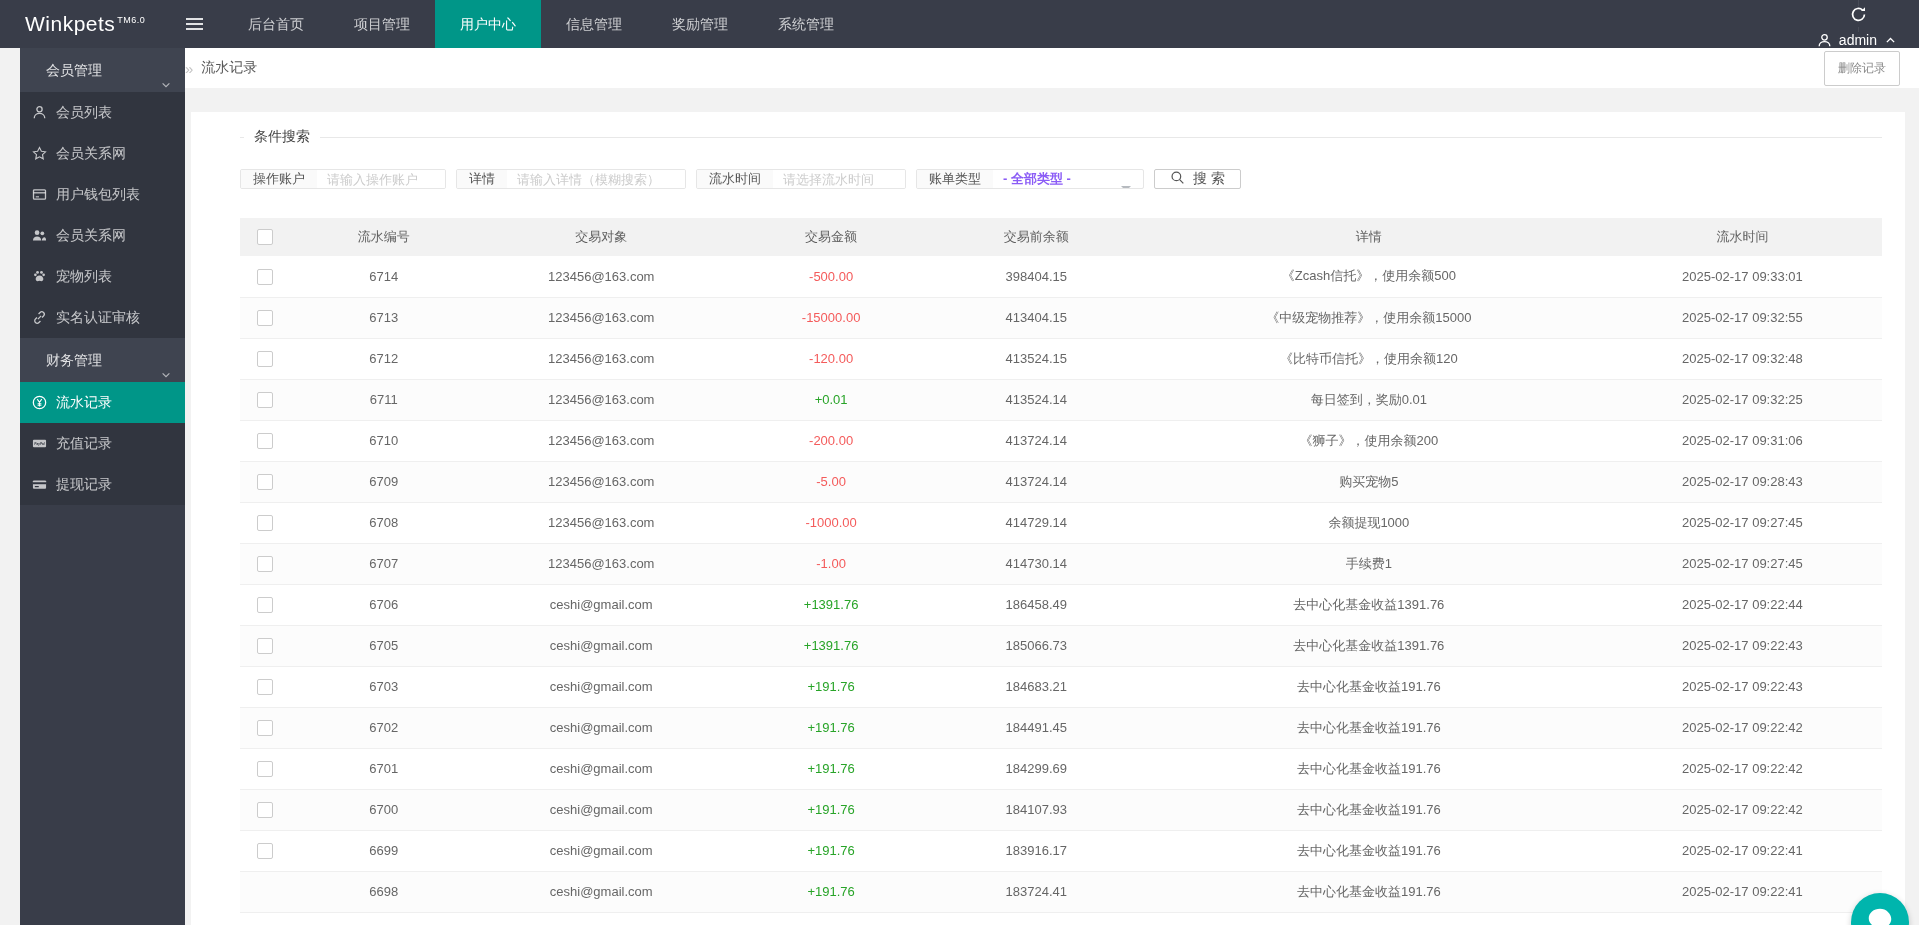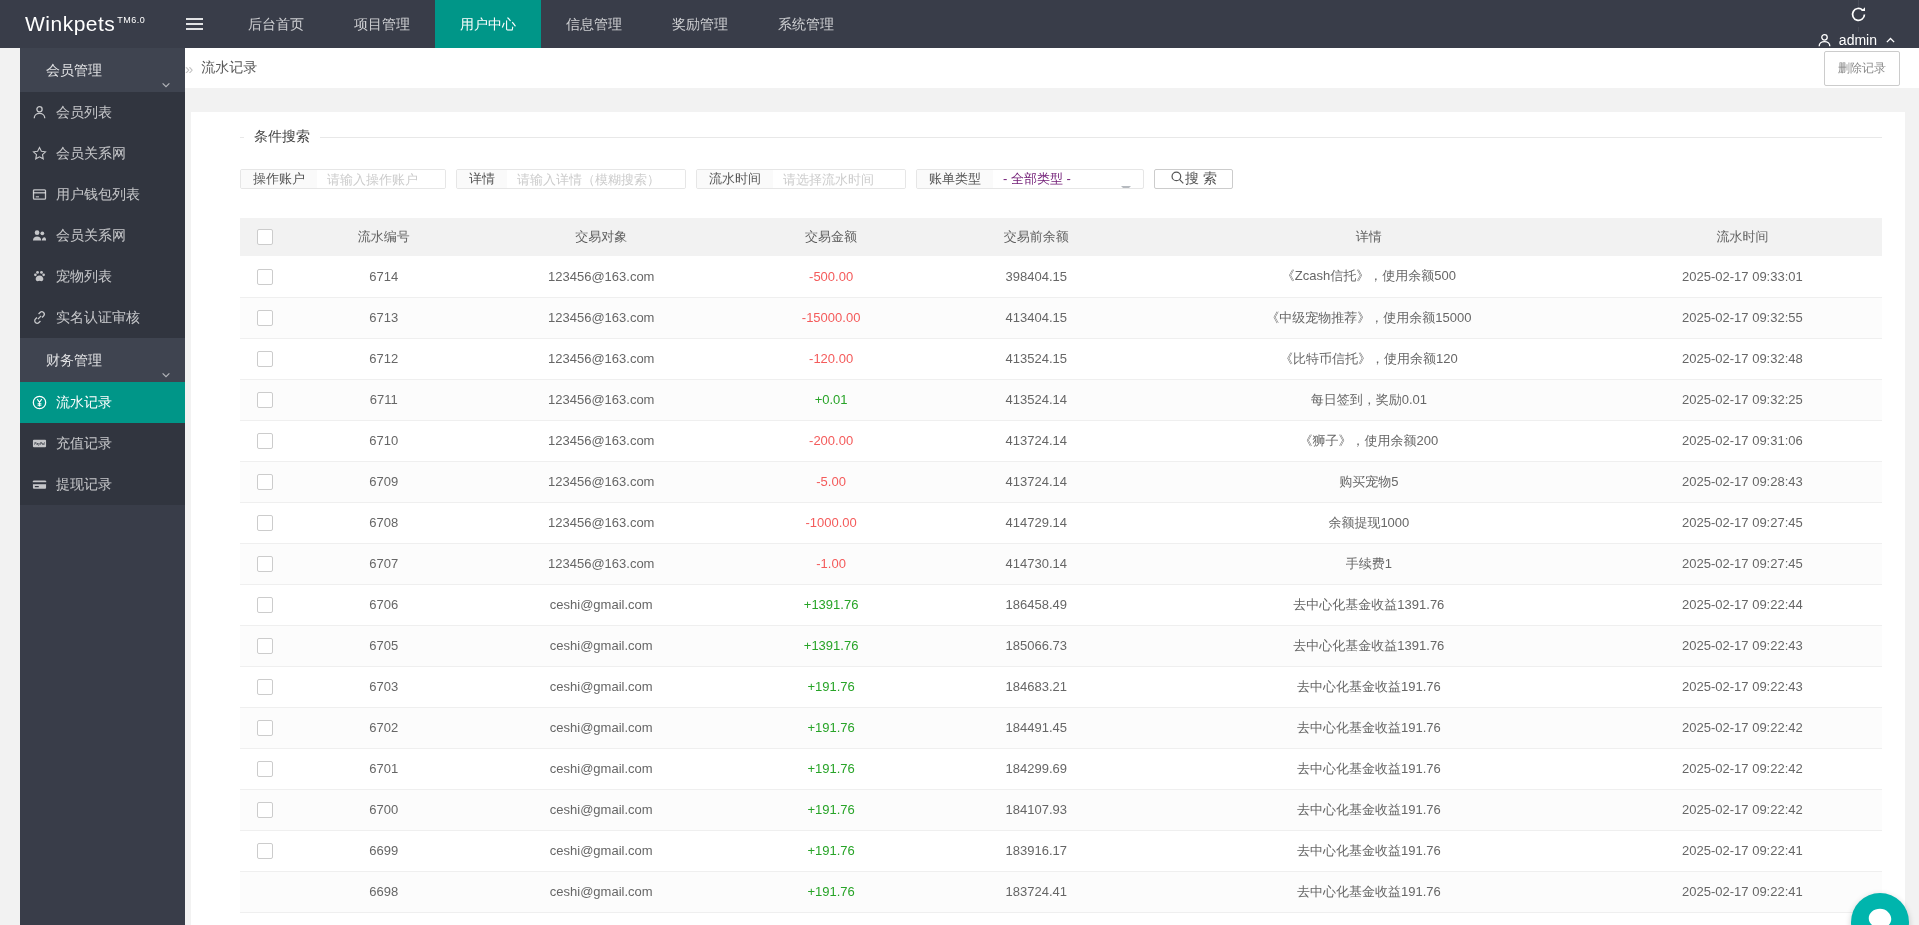--- a/index.html
+++ b/index.html
@@ -41,24 +41,24 @@
 
   .card { margin:24px 14px 0 26px; height:calc(100% - 64px); background:#fff; padding:16px 23px 0 49px; }
   fieldset.search-field { border:1px solid #e8e8e8; border-width:1px 0 0 0; margin-top:0; }
   fieldset.search-field legend { padding:0 10px; margin-left:4px; font-size:14px; color:#444; }
 
   .search-form { display:flex; align-items:center; gap:10px; margin:14px 0 20px; height:38px; }
   .fgroup { display:flex; align-items:stretch; border:1px solid #e6e6e6; border-radius:2px; background:#fff; overflow:hidden; }
   .fgroup .flabel { display:flex; align-items:center; padding:0 12px; background:#fafafa; color:#555; font-size:13px; white-space:nowrap; }
   .fgroup input { border:none; outline:none; padding:0 10px; font-size:13px; color:#666; background:#fff; }
   .fgroup input::placeholder { color:#ccc; }
-  .fgroup .fvalue { position:relative; display:flex; align-items:center; padding:0 10px; width:150px; font-size:13px; color:#701a75; cursor:pointer; }
+  .fgroup .fvalue { position:relative; display:flex; align-items:center; padding:0 10px; width:150px; font-size:13px; color:#8b5cf6; cursor:pointer;font-weight:bold; }
   .fgroup .caret { position:absolute; right:12px; top:16px; width:0; height:0; border:5px solid transparent; border-top-color:#b6babf; }
   .fg-account input { width:128px; } .fg-detail input { width:178px; } .fg-time input { width:132px; }
-  .search-btn { display:flex; align-items:center; padding:0 15px; background:#fff; border:1px solid #ccc; border-radius:2px; font-size:14px; color:#555; cursor:pointer; }
+  .search-btn { display:flex; align-items:center; gap:8px; padding:0 15px; background:#fff; border:1px solid #ccc; border-radius:2px; font-size:14px; color:#555; cursor:pointer; }
   .search-btn svg { width:15px; height:15px; }
 
   
   table.flow { width:100%; border-collapse:collapse; font-size:13px; color:#666; table-layout:fixed; }
   table.flow th { background:#f2f2f2; height:38px; font-weight:normal; color:#5f5f5f; text-align:center; }
   table.flow td { height:41px; text-align:center; border-bottom:1px solid #efefef; white-space:nowrap; overflow:hidden; }
   table.flow tbody tr:nth-child(even) td { background:#fcfcfc; }
   .cb { display:inline-block; width:16px; height:16px; border:1px solid #ccc; border-radius:2px; background:#fff; vertical-align:middle; cursor:pointer; }
   .neg { color:var(--negative,#f45b5b); }
   .pos { color:var(--positive,#28a428); }

